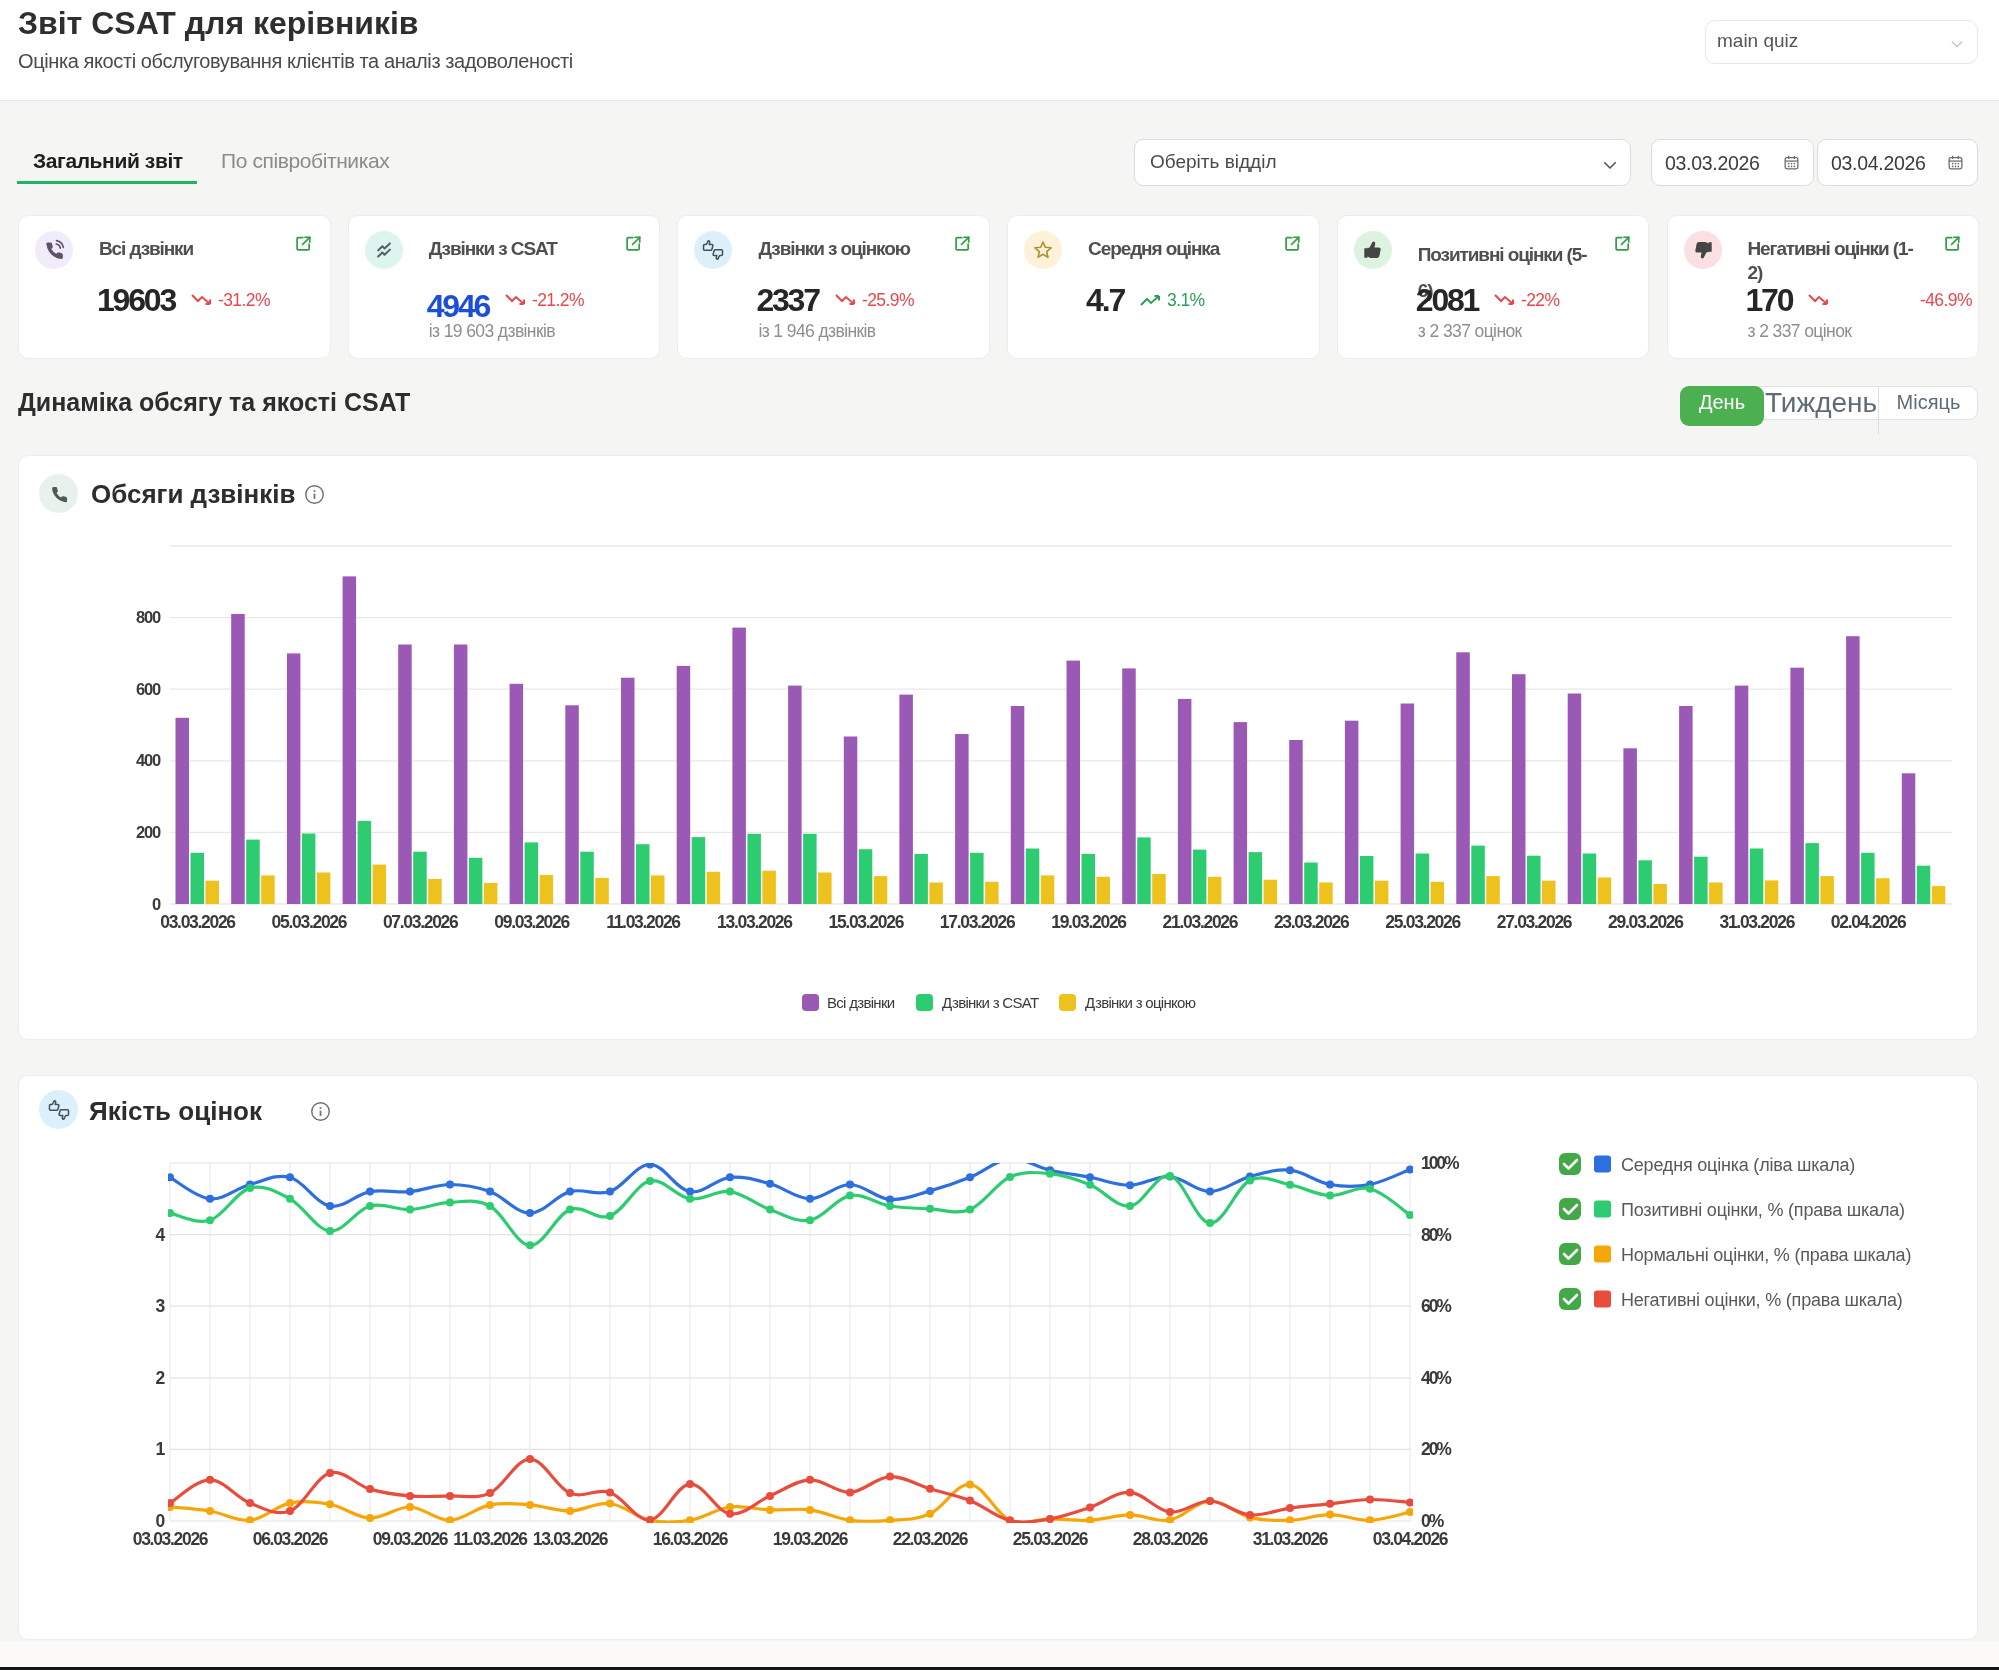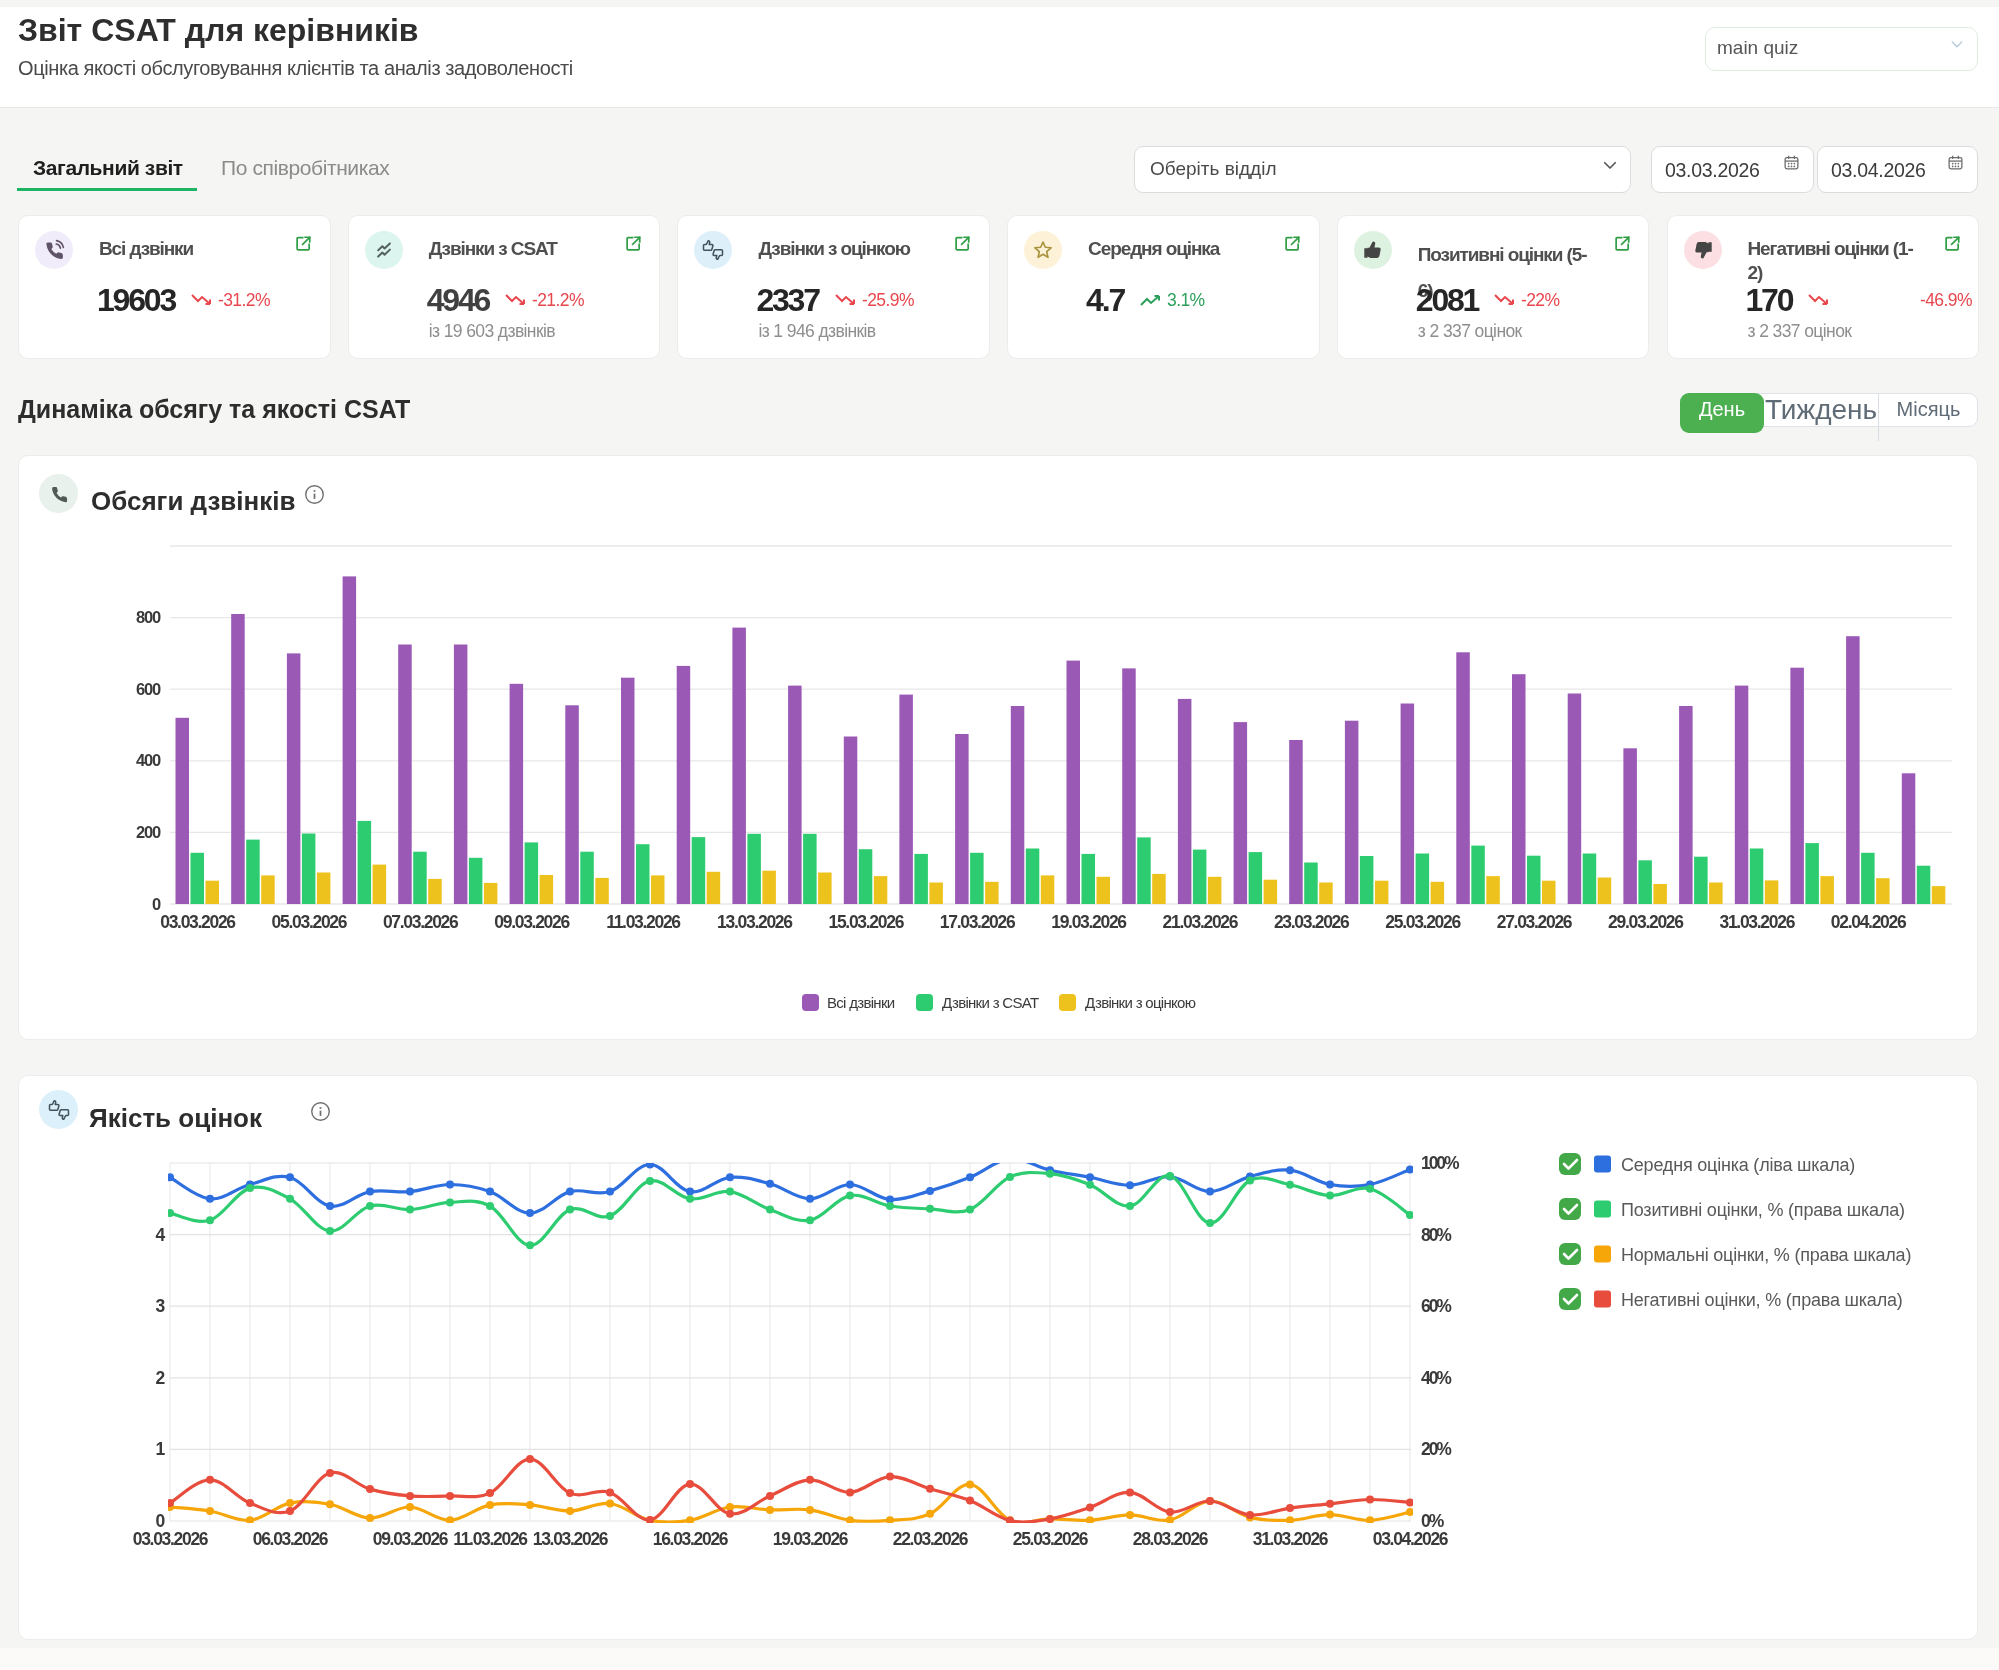--- a/index.html
+++ b/index.html
@@ -1,17 +1,17 @@
 <!DOCTYPE html>
 <html><head><meta charset="utf-8">
 <style>
 * { margin:0; padding:0; box-sizing:border-box; }
 html,body { width:1999px; height:1670px; background:#f5f6f3; font-family:"Liberation Sans", sans-serif; position:relative; overflow:hidden; }
 .card { position:absolute; background:#fff; border:1px solid #ececec; border-radius:10px; }
-.abs { position:absolute;margin-top:7px; }
+.abs { position:absolute; }
 </style></head>
 <body>
 
 <div class="abs" style="left:0;top:0;width:1999px;height:101px;background:#fff;border-bottom:1px solid #e9e9e7"></div>
 <div class="abs" style="left:18px;top:5px;font-size:32px;font-weight:bold;color:#2e2e2e">Звіт CSAT для керівників</div>
 <div class="abs" style="left:18px;top:50px;font-size:20px;color:#4a4a4a;letter-spacing:-0.4px">Оцінка якості обслуговування клієнтів та аналіз задоволеності</div>
 <div class="abs" style="left:1705px;top:20px;width:273px;height:44px;background:#fff;border:1px solid #e0ece0;border-radius:10px"></div>
 <div class="abs" style="left:1717px;top:30px;font-size:19px;color:#555">main quiz</div>
 <svg style="position:absolute;left:1949px;top:36px" width="16" height="16" viewBox="0 0 24 24" fill="none" stroke="#b9cada" stroke-width="2.2" stroke-linecap="round" stroke-linejoin="round">
     <path d="M5 9 L12 16 L19 9"></path>
@@ -83,21 +83,21 @@
           <path d="M5.6 19.2 L10.2 14.8 L12.6 17.2 L18.4 11.6"></path>
         </g>
       </svg>
     </div>
     <div style="position:absolute;left:80px;top:21px;width:179px;font-size:19px;font-weight:bold;color:#4f4f4f;line-height:24px;letter-spacing:-1.1px">Дзвінки з CSAT</div>
     <svg style="position:absolute;left:276px;top:19px" width="17" height="17" viewBox="0 0 24 24" fill="none" stroke="#2f9e44" stroke-width="2.4" stroke-linecap="square">
       <path d="M20 13.2v6.3a1.5 1.5 0 0 1-1.5 1.5H4.5A1.5 1.5 0 0 1 3 19.5V5.1a1.5 1.5 0 0 1 1.5-1.5h6.3"></path>
       <path d="M14.3 3.2h6.5v6.5"></path>
       <path d="M10.8 13.2 L20.6 3.4"></path>
     </svg>
-    <div style="position:absolute;left:78px;top:66px;font-size:32px;font-weight:bold;color:#404040;letter-spacing:-2.2px;line-height:37px">4946</div>
+    <div style="position:absolute;left:78px;top:72px;font-size:32px;font-weight:bold;color:#1d4ed8;letter-spacing:-2.2px;line-height:37px">4946</div>
     <div style="position:absolute;left:80px;top:105px;font-size:17.5px;color:#8e8e8e;letter-spacing:-0.6px">із 19 603 дзвінків</div>
   </div>
 <div class="card" style="left:677.4px;top:215px;width:312.7px;height:144px">
     <div style="position:absolute;left:16px;top:15px;width:38px;height:38px;border-radius:50%;background:#ddf0fa">
       <svg style="position:absolute;left:8.0px;top:8.0px" width="22" height="22" viewBox="0 0 24 24">
         <g fill="none" stroke="#42525b" stroke-width="3.2" stroke-linejoin="round">
           <g transform="translate(0.6,0.8) scale(0.52)">
             <path d="M15 5.88 14 10h5.83a2 2 0 0 1 1.92 2.56l-2.33 8A2 2 0 0 1 17.5 22H4a2 2 0 0 1-2-2v-8a2 2 0 0 1 2-2h2.76a2 2 0 0 0 1.79-1.11L12 2a3.13 3.13 0 0 1 3 3.88Z"></path>
           </g>
           <g transform="translate(23.4,23.2) scale(0.52) rotate(180)">

